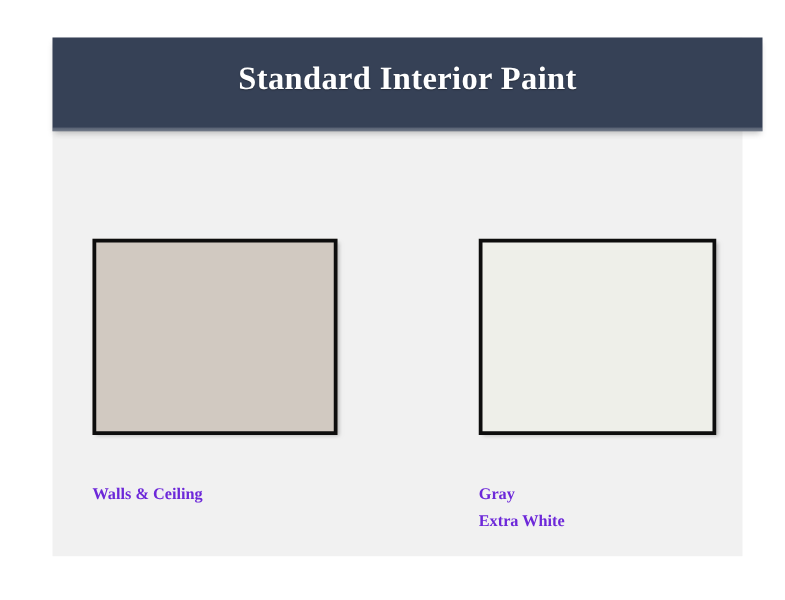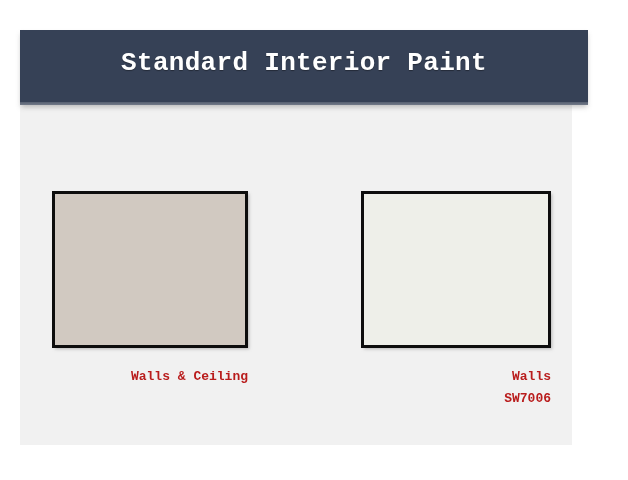--- a/index.html
+++ b/index.html
@@ -9,26 +9,25 @@
   }
   body {
     width: 628px;
     height: 480px;
     font-family: "Liberation Serif", "DejaVu Serif", serif;
     overflow: hidden;
   }
 
   #slide {
     position: absolute;
-    left: 20px;
+    left: 42px;
     top: 30px;
     width: 552px;
     height: 415px;
     background: #f1f1f1;
-    font-family: Liberation Mono, monospace;
   }
 
   
   #title-banner {
     position: absolute;
     left: 0;
     top: 0;
     width: 568px;
     height: 75px;
     background: #364156;
@@ -71,23 +70,23 @@
     width: 100%;
     height: 157px;
     box-sizing: border-box;
     border: 3px solid #0d0d0d;
     box-shadow: 2px 2px 3px -1px rgba(130,130,130,0.55);
   }
   #swatch-chip-walls { height: 157px; }
   #swatch-chip-trim  { height: 157px; }
 
   .swatch-caption {
-    margin-top: 18px;
-    text-align: right;
-    color: #b91c1c;
+    margin-top: 36px;
+    text-align: left;
+    color: #6d28d9;
     font-size: 13px;
     font-weight: bold;
     line-height: 22px;
   }
   .swatch-caption .cap-line {
     display: block;
     white-space: nowrap;
   }
 </style>
 </head>
@@ -102,18 +101,18 @@
   <div class="swatch-group" id="swatch-group-walls">
     <div class="swatch-chip" id="swatch-chip-walls" style="background: rgb(209, 201, 193); border-color: rgb(13, 13, 13);"></div>
     <div class="swatch-caption">
       <span class="cap-line">Walls &amp; Ceiling</span>
     </div>
   </div>
 
   <div class="swatch-group" id="swatch-group-trim">
     <div class="swatch-chip" id="swatch-chip-trim" style="background: rgb(238, 239, 233); border-color: rgb(13, 13, 13);"></div>
     <div class="swatch-caption">
-      <span class="cap-line">Walls</span>
-      <span class="cap-line">SW7006</span>
+      <span class="cap-line">Gray</span>
+      <span class="cap-line">Extra White</span>
     </div>
   </div>
 
 </div>
 
 </body></html>

